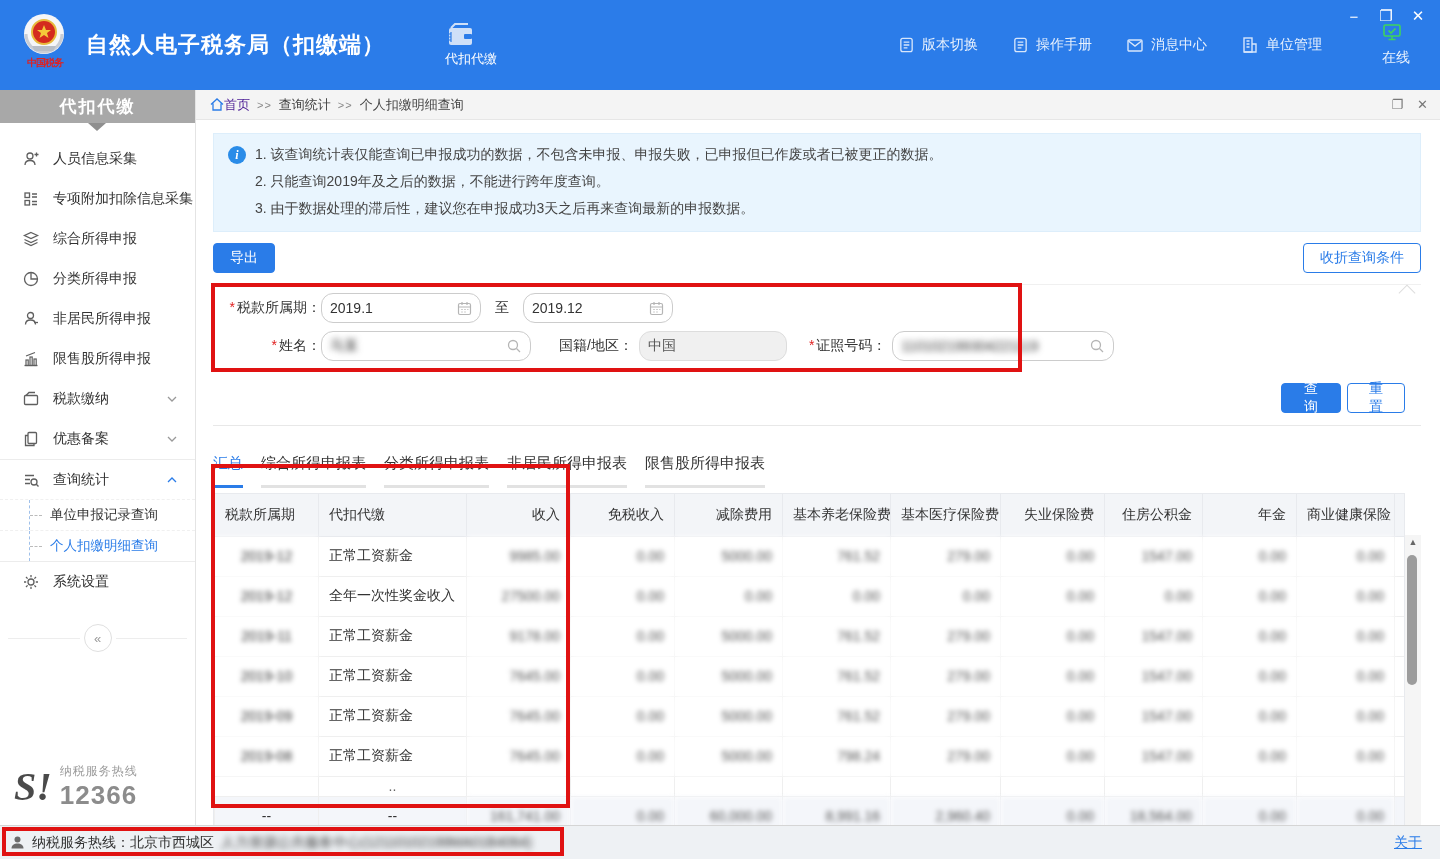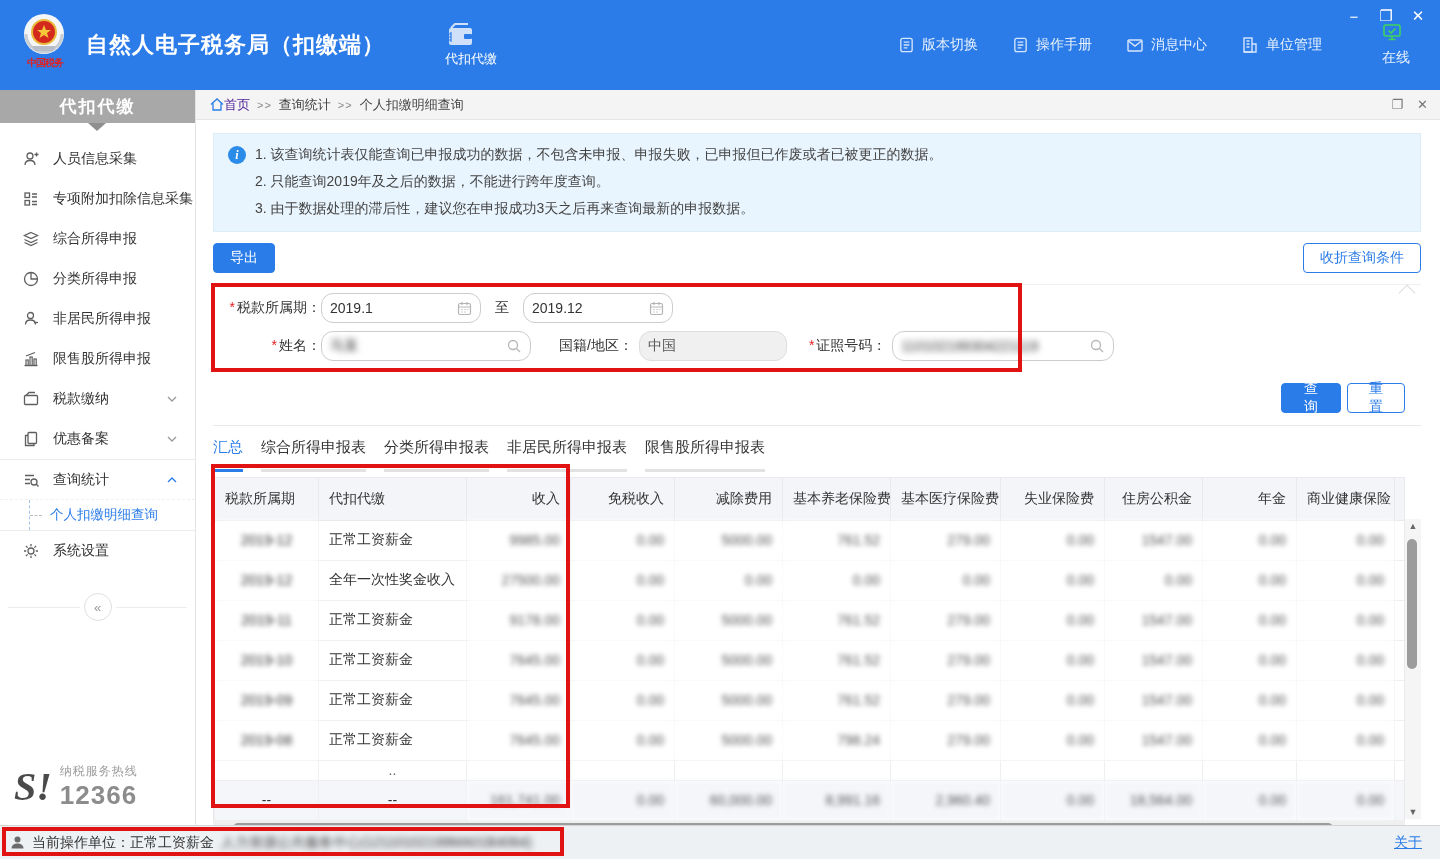--- a/index.html
+++ b/index.html
@@ -88,21 +88,21 @@
     display:flex; align-items:center; padding:0 8px; font-size:14px; color:#333; position:relative; }
   .input .val { flex:1; white-space:nowrap; overflow:hidden; }
   .input.disabled { background:#f0f0f0; border-color:#ddd; color:#555; }
   .blur { filter:blur(3px); }
   .blur-sm { filter:blur(2.5px); }
   .icon-right { flex:none; margin-left:6px; }
 
   .actions-row { margin-top:22px; display:flex; justify-content:flex-end; gap:6px; padding-right:16px; }
   .content-divider { margin-top:12px; border-top:1px solid #e8e8e8; }
 
-  .tabs { margin-top:12px; display:flex; gap:18px; height:34px; }
+  .tabs { margin-top:28px; display:flex; gap:18px; height:34px; }
   .tab { font-size:15px; color:#333; cursor:pointer; padding-bottom:8px; border-bottom:3px solid #e2e2e2; }
   .tab.active { color:#2a7ce8; border-bottom-color:#2a7ce8; }
 
   .table-zone { margin-top:5px; display:flex; }
   .table-container { width:1192px; overflow:hidden; border:1px solid #e8eaee; border-bottom:none; }
   table.grid { border-collapse:collapse; table-layout:fixed; width:1204px; font-size:14px; color:#333; }
   table.grid th { background:#f3f5f8; font-weight:normal; height:42px; border:1px solid #e8eaee;
     border-top:none; padding:0 10px; white-space:nowrap; overflow:hidden; }
   table.grid td { height:40px; border:1px solid #efefef; padding:0 10px; white-space:nowrap;
     overflow:hidden; background:#fff; }
@@ -292,20 +292,23 @@
           <path d="M3 4.5h9M3 8.5h5M3 12.5h5" stroke="#5f5f5f" stroke-width="1.3"></path>
           <circle cx="12" cy="11" r="3" fill="none" stroke="#5f5f5f" stroke-width="1.3"></circle>
           <path d="M14.3 13.3L16.5 15.5" stroke="#5f5f5f" stroke-width="1.3"></path>
         </svg>
         <span>查询统计</span>
         <svg class="chev" width="10" height="6" viewBox="0 0 10 6">
           <path d="M1 5l4-4 4 4" fill="none" stroke="#2a7ce8" stroke-width="1.3"></path>
         </svg>
       </div>
       <div class="submenu">
+        <div class="sub-item">
+          <span>单位申报记录查询</span>
+        </div>
         <div class="sub-item active">
           <span>个人扣缴明细查询</span>
         </div>
       </div>
       <div class="side-item">
         <svg width="18" height="18" viewBox="0 0 18 18">
           <circle cx="9" cy="9" r="3" fill="none" stroke="#5f5f5f" stroke-width="1.3"></circle>
           <path d="M9 2v2.2M9 13.8V16M2 9h2.2M13.8 9H16M4 4l1.6 1.6M12.4 12.4L14 14M14 4l-1.6 1.6M5.6 12.4L4 14" stroke="#5f5f5f" stroke-width="1.3"></path>
         </svg>
         <span>系统设置</span>
@@ -590,21 +593,21 @@
       </div>
 
     </div>
   </div>
 
   <footer class="status-bar">
     <svg width="15" height="15" viewBox="0 0 15 15">
       <circle cx="7.5" cy="4.5" r="3" fill="#6b6b6b"></circle>
       <path d="M1.5 13.5c0-3.3 2.7-5 6-5s6 1.7 6 5z" fill="#6b6b6b"></path>
     </svg>
-    <span>当前操作单位：正常工资薪金</span>
+    <span>纳税服务热线：北京市西城区</span>
     <span class="blur">人力资源公共服务中心(12110102199MA01B4064)</span>
     <span class="about-link">关于</span>
   </footer>
 
   <div class="annot annot-query"></div>
   <div class="annot annot-table"></div>
   <div class="annot annot-status"></div>
 
 </div>
 

